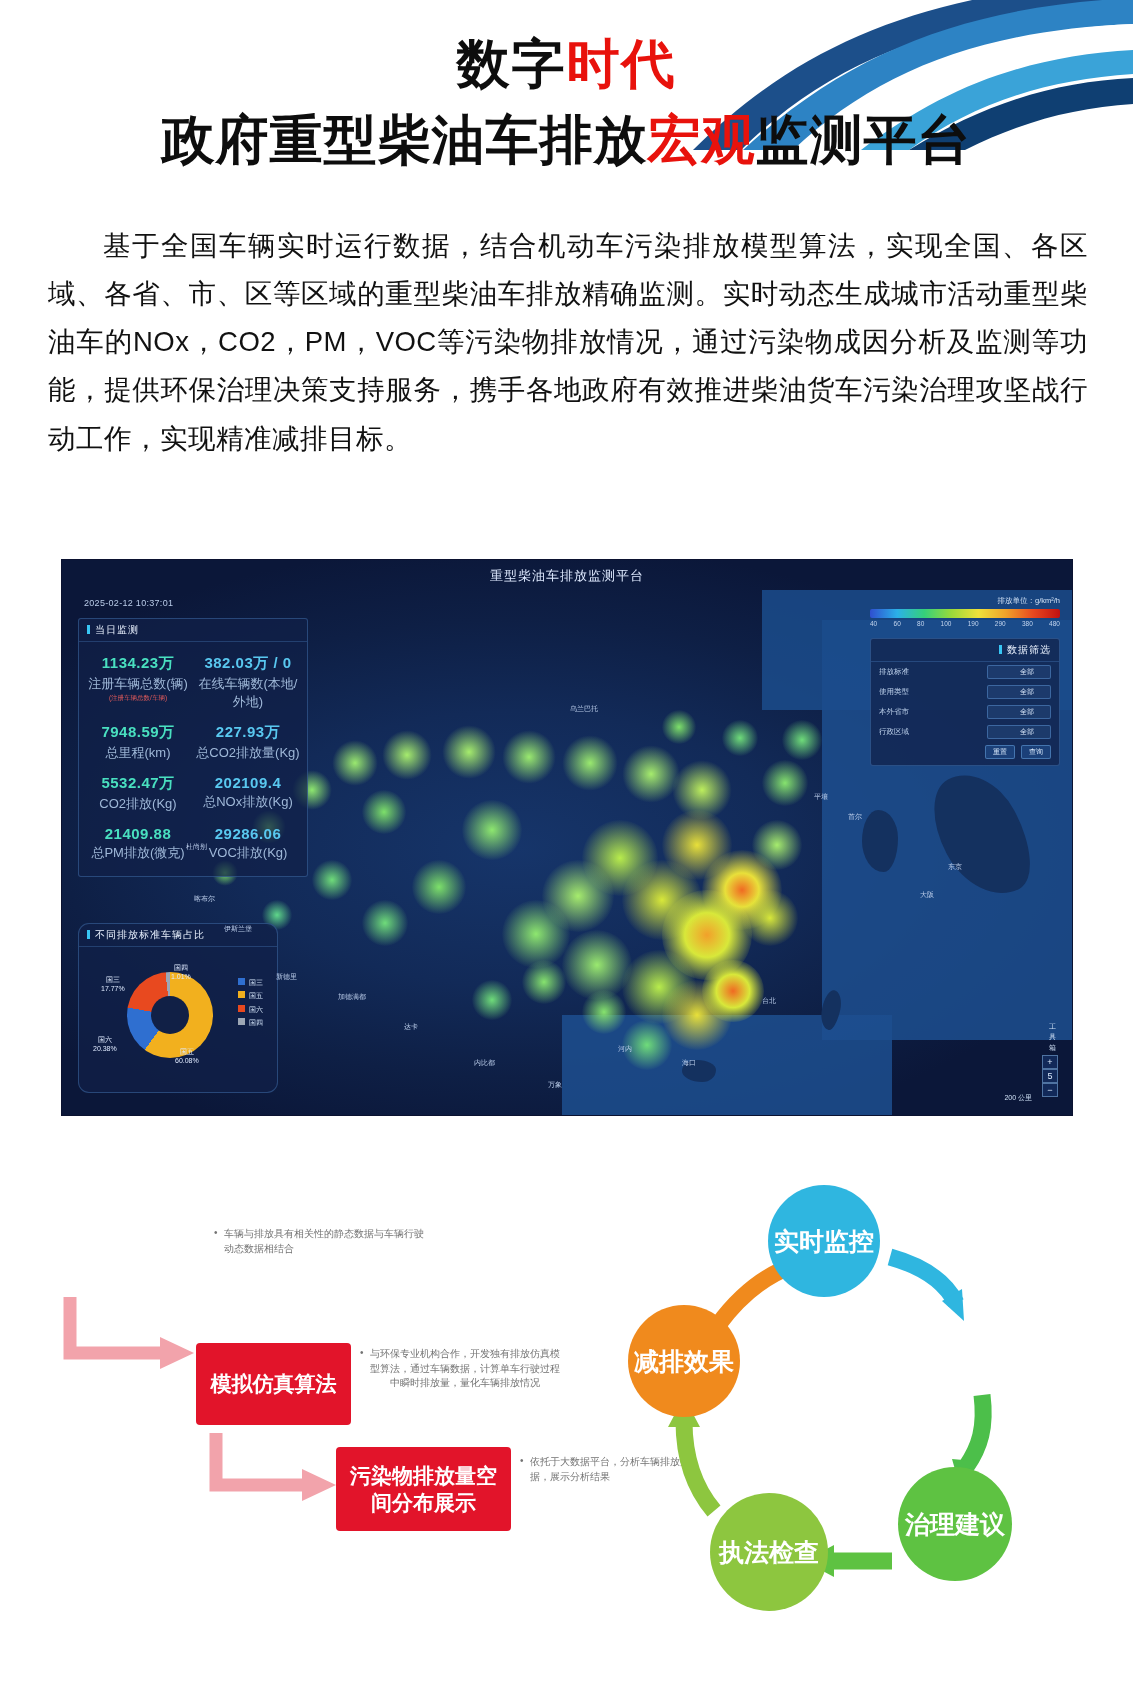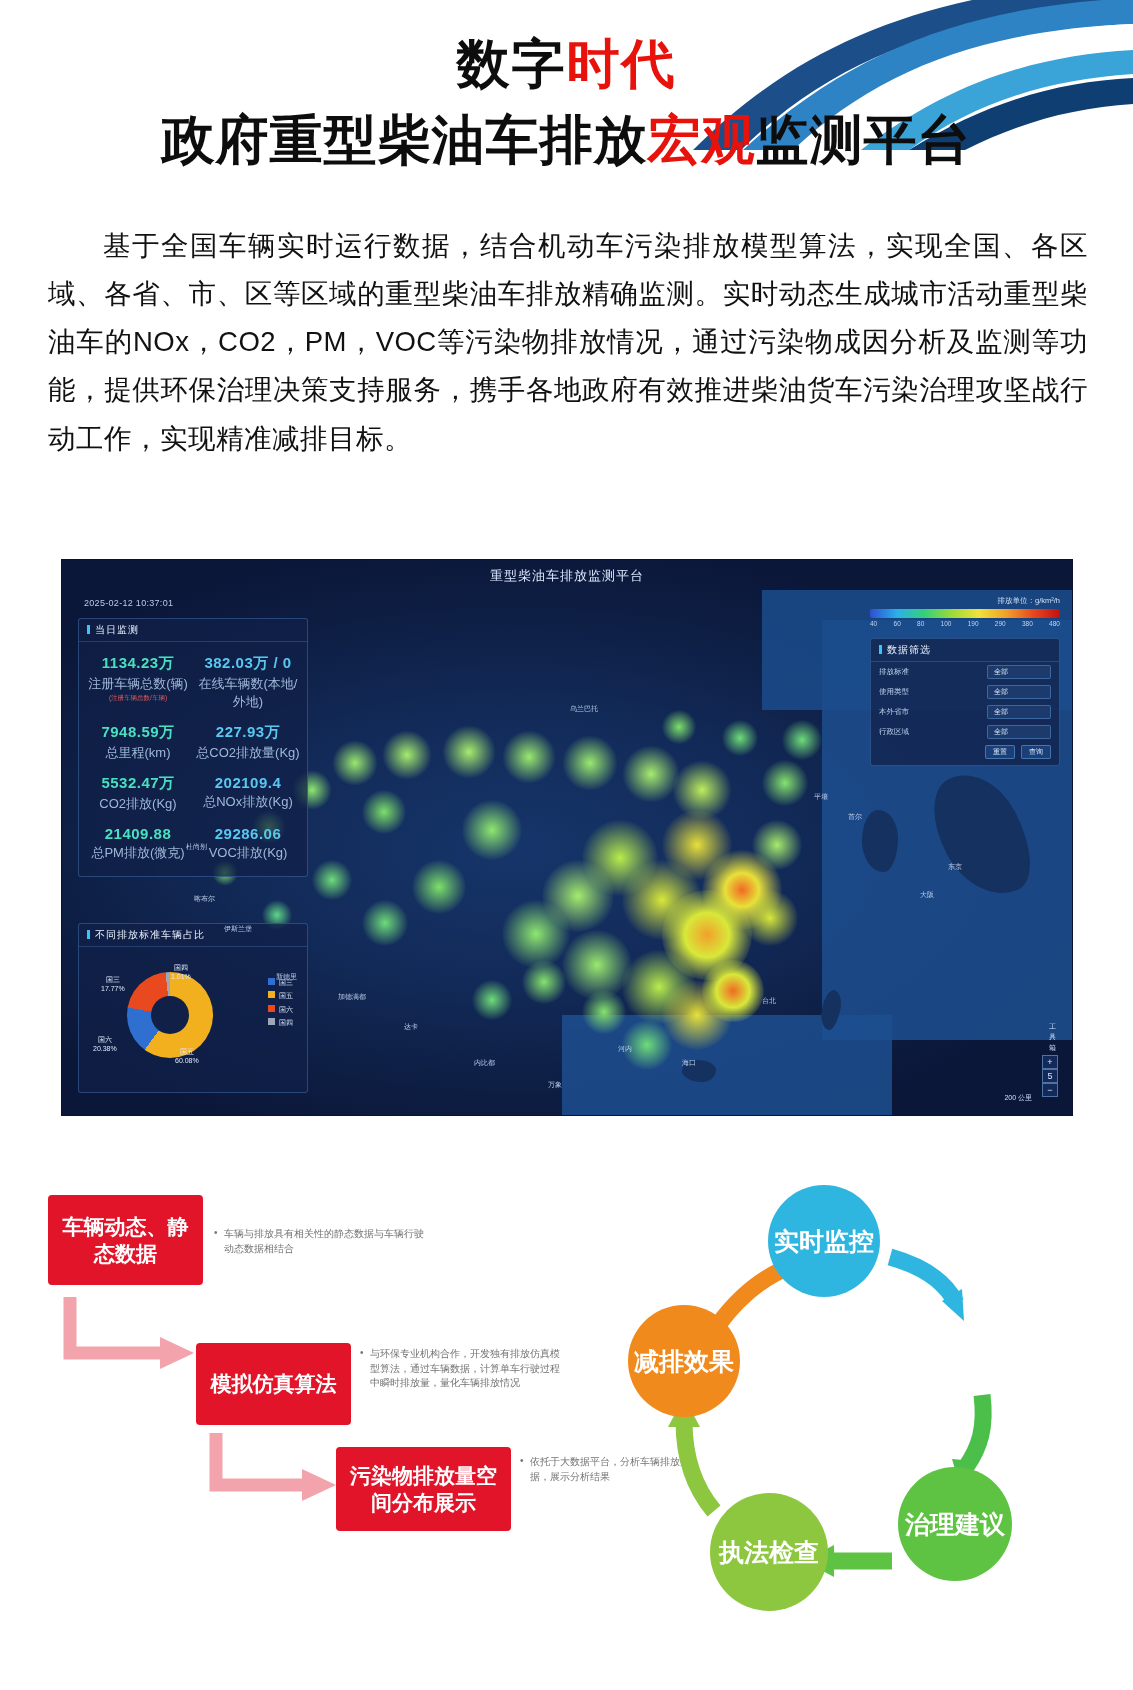--- a/index.html
+++ b/index.html
@@ -60,29 +60,29 @@
   .stat .v.blue { color:#59c8f0; }
   .stat .l { color:#9fb8d8; font-size:13px; margin-top:2px; }
   .stat .sub { color:#e25b5b; font-size:6.5px; margin-top:1px; }
 
   .legend { position:absolute; right:12px; top:36px; width:190px; }
   .legend .lab { color:#cfe0f5; font-size:7.5px; margin-bottom:3px; text-align:right;}
   .legend .bar { height:9px; border-radius:2px;
     background:linear-gradient(to right,#2f4fd0,#2bb0e8,#35d07a,#9ada3a,#f0e13a,#f0a22a,#e8491f,#c21010); }
   .legend .ticks { display:flex; justify-content:space-between; color:#c3d5ee; font-size:6.5px; margin-top:2px;}
 
-  .filter { right:12px; top:78px; width:190px; }
+  .filter { right:12px; top:78px; width:190px;text-align:right; }
   .filter-row { display:flex; align-items:center; justify-content:space-between; padding:3px 8px; }
   .filter-row .fl { color:#bed2ec; font-size:7.5px; }
   .filter-row .fv { background:rgba(30,60,110,.9); border:1px solid rgba(100,160,225,.45);
       color:#dbe9fb; font-size:7px; padding:1px 16px 1px 6px; border-radius:2px; min-width:64px; }
   .filter-btns { display:flex; justify-content:flex-end; gap:6px; padding:3px 8px 6px; }
   .fbtn { font-size:7px; color:#d8e8fb; border:1px solid rgba(110,170,230,.5); border-radius:2px; padding:1px 7px; background:rgba(30,70,130,.8); }
 
-  .donut-panel { left:16px; bottom:22px; width:230px; height:170px; }
+  .donut-panel { left:16px; bottom:22px; width:200px; height:170px;border-radius:11px; }
   .donut { position:absolute; left:48px; top:48px; width:86px; height:86px; border-radius:50%;
       background:conic-gradient(#f2b01e 0deg 216deg, #2f6fd0 216deg 280deg, #e8491f 280deg 354deg, #9da7b5 354deg 360deg);
   }
   .donut:after{ content:""; position:absolute; left:24px; top:24px; width:38px; height:38px; border-radius:50%; background:#112046;}
   .dleg { position:absolute; right:14px; top:52px; font-size:7px; color:#cfe0f5; line-height:1.9; }
   .dleg i { display:inline-block; width:7px; height:7px; margin-right:4px; vertical-align:0px; }
   .dlab { position:absolute; color:#dfeaff; font-size:7px; text-align:center; line-height:1.25;}
 
   .zoomctl { position:absolute; right:14px; bottom:18px; width:16px; color:#dbe9fb; font-size:9px; text-align:center; }
   .zoomctl div { border:1px solid rgba(140,190,235,.5); background:rgba(20,45,95,.85); padding:1px 0; }
@@ -324,25 +324,24 @@
 
 <div class="flow">
 
   <svg width="520" height="460" style="position:absolute;left:0;top:0;">
     <path d="M22,112 L22,168 L118,168" stroke="#f2a3ab" stroke-width="13" fill="none"></path>
     <path d="M112,152 L146,168 L112,184 Z" fill="#f2a3ab"></path>
     <path d="M168,248 L168,300 L260,300" stroke="#f2a3ab" stroke-width="13" fill="none"></path>
     <path d="M254,284 L288,300 L254,316 Z" fill="#f2a3ab"></path>
   </svg>
 
-  <div class="fbox" style="left:0px;top:10px;width:155px;height:90px;">车辆动态、静态数据</div>
   <div class="fnote" style="left:176px;top:42px;width:200px;">车辆与排放具有相关性的静态数据与车辆行驶动态数据相结合</div>
 
   <div class="fbox" style="left:148px;top:158px;width:155px;height:82px;">模拟仿真算法</div>
-  <div class="fnote" style="left:322px;top:162px;width:190px;">与环保专业机构合作，开发独有排放仿真模型算法，通过车辆数据，计算单车行驶过程中瞬时排放量，量化车辆排放情况</div>
+  <div class="fnote" style="left:322px;top:162px;width:190px;text-align:center;">与环保专业机构合作，开发独有排放仿真模型算法，通过车辆数据，计算单车行驶过程中瞬时排放量，量化车辆排放情况</div>
 
   <div class="fbox" style="left:288px;top:262px;width:175px;height:84px;">污染物排放量空间分布展示</div>
   <div class="fnote" style="left:482px;top:270px;width:160px;">依托于大数据平台，分析车辆排放数据，展示分析结果</div>
 </div>
 
 <div class="cycle">
   <svg width="500" height="470" style="position:absolute;left:0;top:0;">
 
     <path d="M300,82 C336,92 356,108 366,128" stroke="#2fb6e0" stroke-width="17" fill="none"></path>
     <path d="M352,126 L374,146 L372,114 Z" fill="#2fb6e0"></path>

